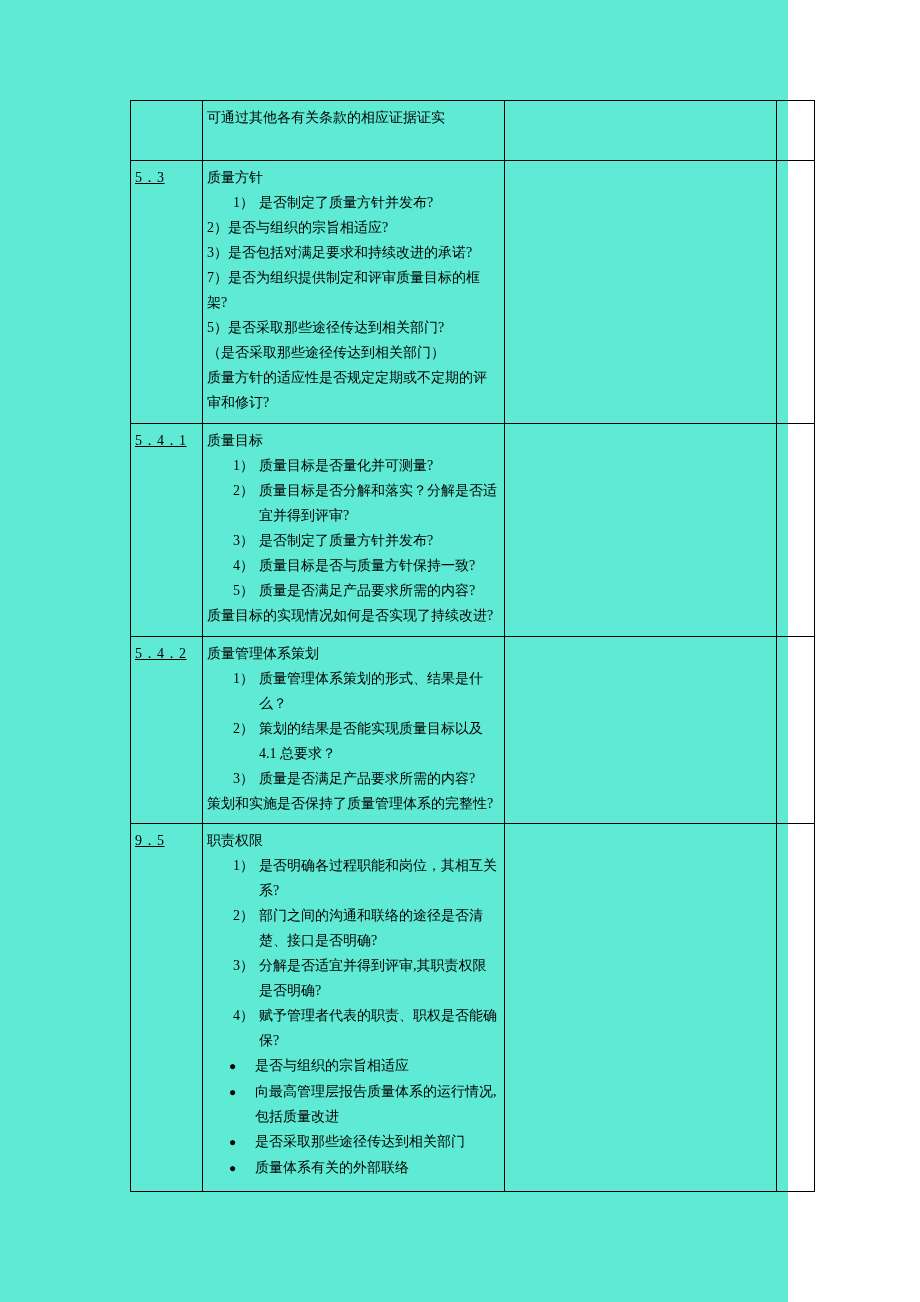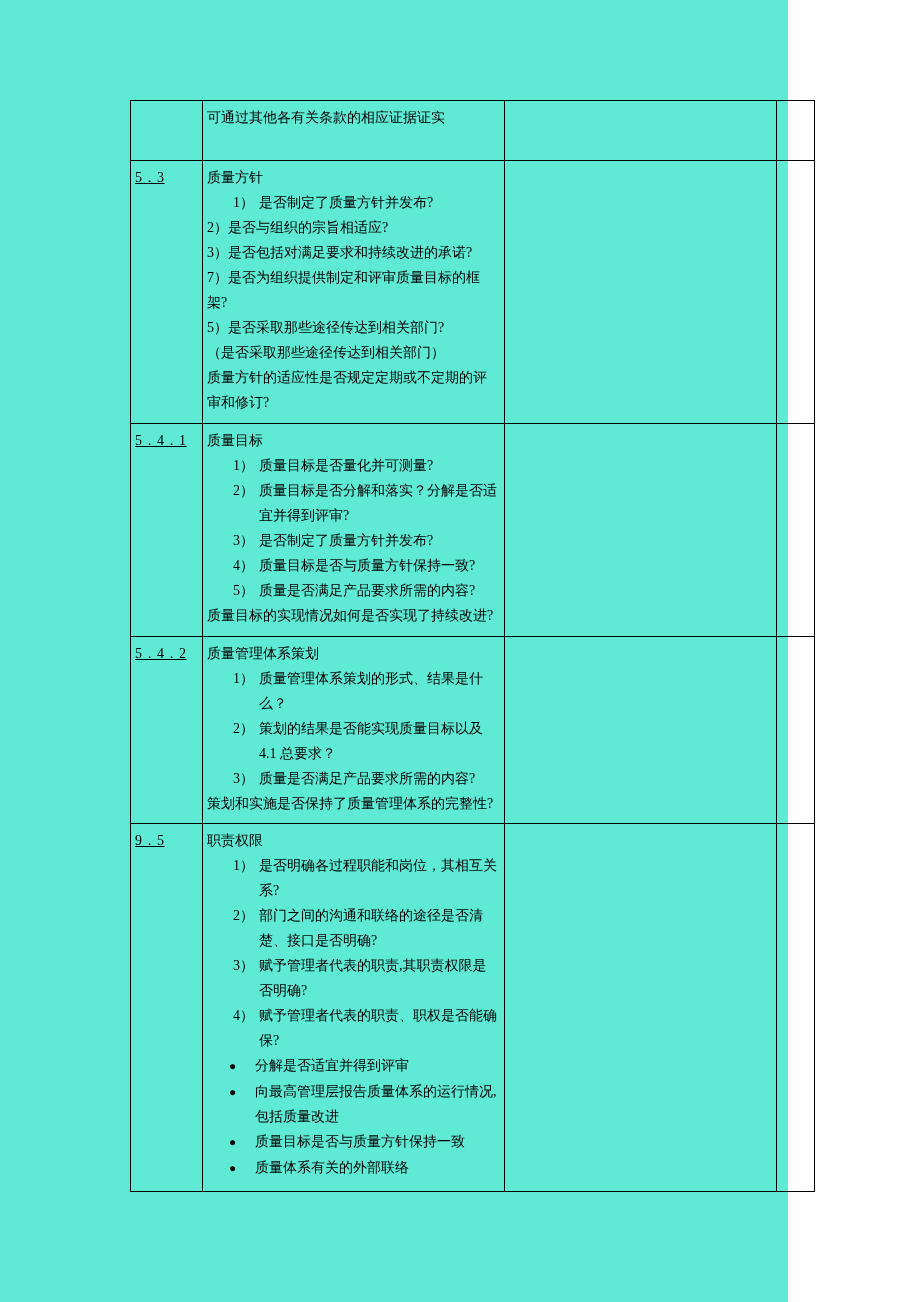--- a/index.html
+++ b/index.html
@@ -179,37 +179,37 @@
             <span class="numbered-line indent">
               <span class="marker">1）</span>
               <span class="text">是否明确各过程职能和岗位，其相互关系?</span>
             </span>
             <span class="numbered-line indent">
               <span class="marker">2）</span>
               <span class="text">部门之间的沟通和联络的途径是否清楚、接口是否明确?</span>
             </span>
             <span class="numbered-line indent">
               <span class="marker">3）</span>
-              <span class="text">赋予管理者代表的职责,其职责权限是否明确?</span>
+              <span class="text">分解是否适宜并得到评审,其职责权限是否明确?</span>
             </span>
             <span class="numbered-line indent">
               <span class="marker">4）</span>
               <span class="text">赋予管理者代表的职责、职权是否能确保?</span>
             </span>
             <span class="bullet-line">
               <span class="marker">●</span>
-              <span class="text">分解是否适宜并得到评审</span>
+              <span class="text">是否与组织的宗旨相适应</span>
             </span>
             <span class="bullet-line">
               <span class="marker">●</span>
               <span class="text">向最高管理层报告质量体系的运行情况,包括质量改进</span>
             </span>
             <span class="bullet-line">
               <span class="marker">●</span>
-              <span class="text">质量目标是否与质量方针保持一致</span>
+              <span class="text">是否采取那些途径传达到相关部门</span>
             </span>
             <span class="bullet-line">
               <span class="marker">●</span>
               <span class="text">质量体系有关的外部联络</span>
             </span>
           </td>
           <td></td>
           <td></td>
         </tr>
       </tbody>

